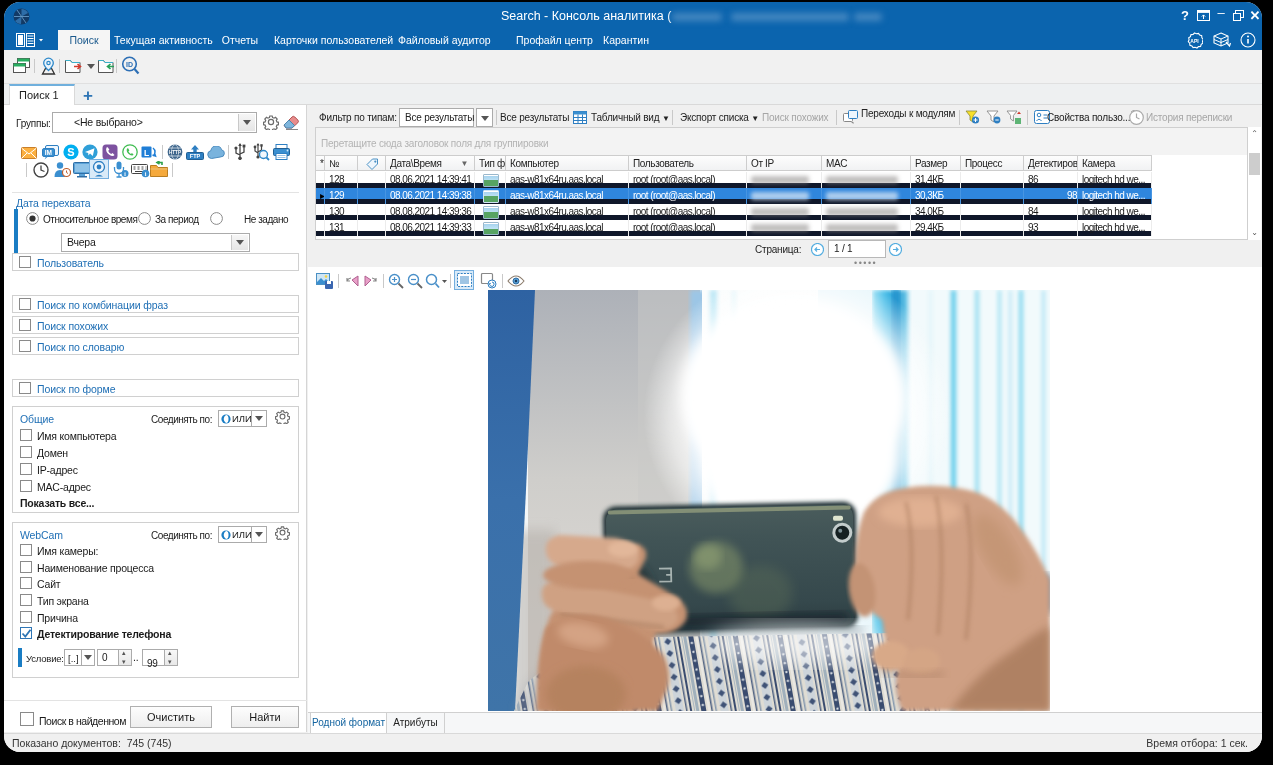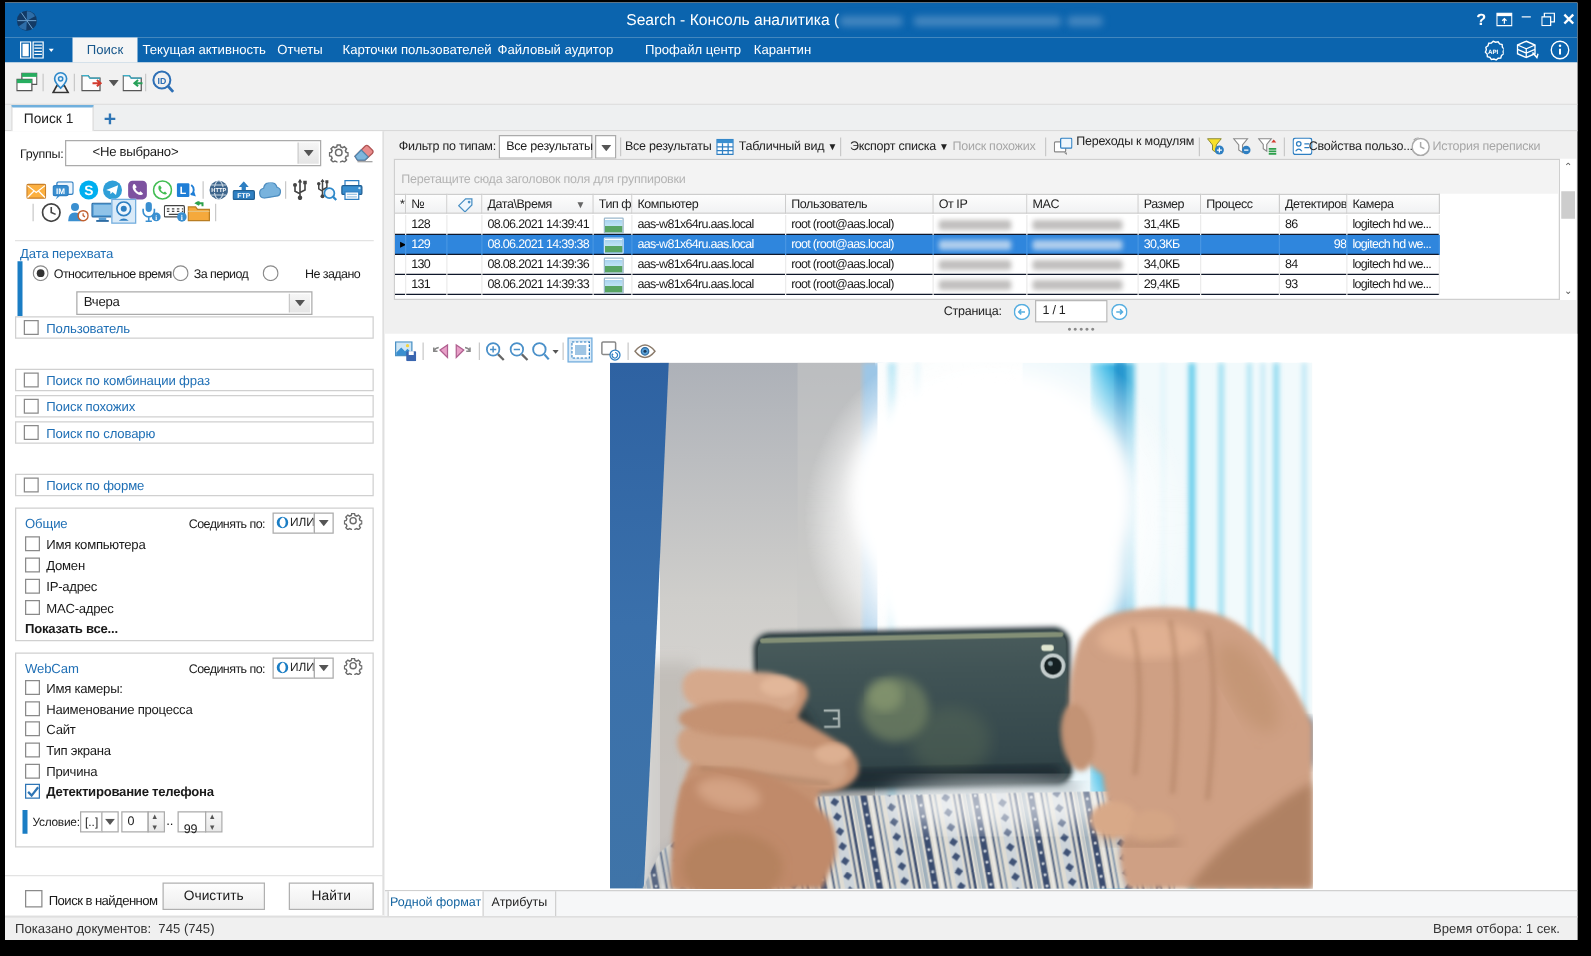--- a/index.html
+++ b/index.html
@@ -1,19 +1,19 @@
 <!DOCTYPE html>
 <html><head>
 <meta charset="utf-8">
 <style>
   * { margin:0; padding:0; box-sizing:border-box; }
   html,body { width:1273px; height:765px; background:#000; overflow:hidden;
     font-family:"Liberation Sans", sans-serif; }
   #win { position:absolute; left:4px; top:2px; width:1258px; height:750px;
-    background:#f0f0f0; overflow:hidden; }
+    background:#f0f0f0; overflow:hidden;border-radius:16px; }
   .abs { position:absolute; }
   
   #titlebar { left:0; top:0; width:1258px; height:28px; background:#0b64ae; }
   #title-text { left:497px; top:7px; color:#fff; font-size:12.5px; white-space:nowrap; }
   .blurblob { position:absolute; background:#4587c0; filter:blur(3px); border-radius:3px; }
   .wbtn { position:absolute; color:#fff; font-size:13px; top:6px; width:18px; text-align:center; }
   
   #ribbon { left:0; top:28px; width:1258px; height:20px; background:#0b64ae; }
   .rtab { position:absolute; top:0; height:20px; line-height:20px; color:#fff;
     font-size:10.5px; text-align:center; white-space:nowrap; }
@@ -59,21 +59,21 @@
   .ttxt.gray { color:#a6a6a6; }
   
   #grid { position:absolute; left:7px; top:22px; width:933px; height:113px;
     background:#fff; border:1px solid #cfcfcf; }
   #gridsb { position:absolute; left:940px; top:22px; width:13px; height:113px; background:#fff; }
   .hcell { position:absolute; top:0; height:16px; background:linear-gradient(#fdfdfd,#f1f2f3);
     border-right:1px solid #cdcdcd; border-bottom:1px solid #cdcdcd; border-top:1px solid #cdcdcd;
     font-size:10px; letter-spacing:-0.35px; color:#222; line-height:16px; padding-left:4px; overflow:hidden; white-space:nowrap; }
   .dcell { position:absolute; height:16px; font-size:10px; letter-spacing:-0.55px; color:#1a1a1a; line-height:16px;
     padding-left:4px; border-right:1px solid #ececec; overflow:hidden; white-space:nowrap; }
-  .drow  { position:absolute; left:0; width:836px; height:16px; border-bottom:1px solid #0f172a; }
+  .drow  { position:absolute; left:0; width:836px; height:16px; border-bottom:5px solid #0f172a; }
   .drow.sel { background:#2f86dd; }
   .drow.sel .dcell { color:#fff; border-right-color:#4795e2; }
   .picell:before { content:""; position:absolute; left:8px; top:2px; width:14px; height:11px;
     background:linear-gradient(#fff 12%, #a8d4ee 12%, #bfe3f5 50%, #57a463 50%); border:1px solid #9ab8cc; border-radius:1px; }
   .drow.sel .picell:before { border-color:#cfe4f4; }
   .blurcell { position:absolute; top:4px; height:8px; border-radius:2px;
     background:#8d8a88; filter:blur(2px); opacity:0.55; }
   .drow.sel .blurcell { background:#cfe0f2; opacity:0.8; }
   
   #preview { position:absolute; left:0; top:162px; width:954px; height:445px; background:#fff; }

